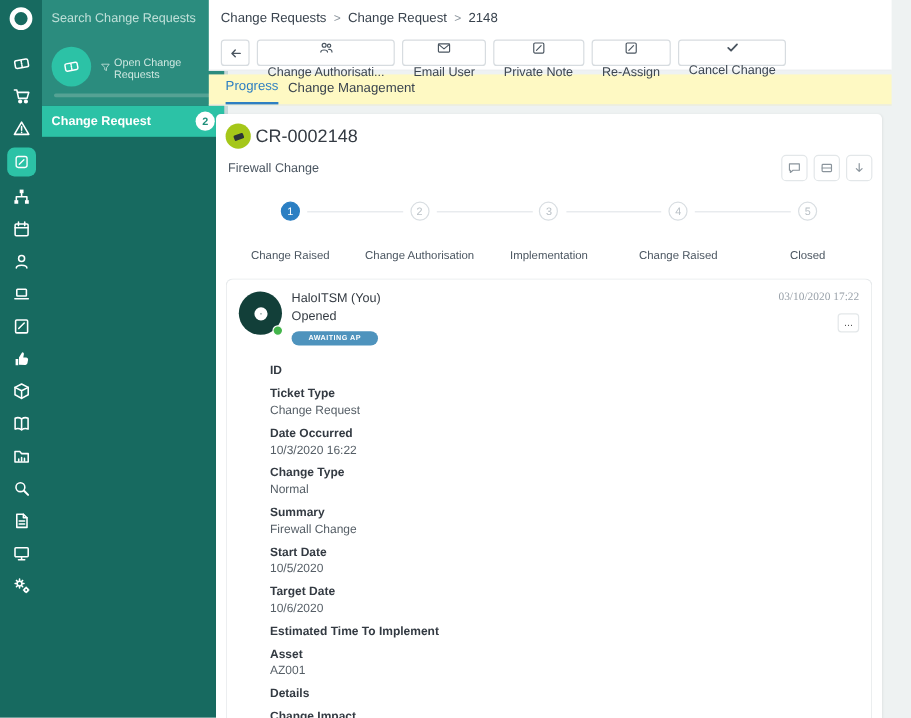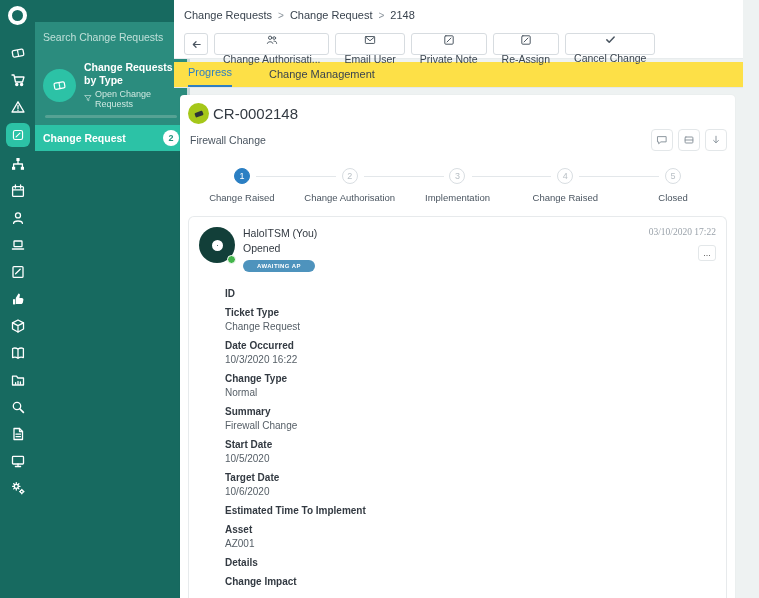--- a/index.html
+++ b/index.html
@@ -13,21 +13,21 @@
   #logo .ring { width:19px; height:19px; border:4.5px solid #fff; border-radius:50%; }
   .ricon { width:35px; height:27px; display:flex; align-items:center; justify-content:center; cursor:pointer; }
   .ricon svg { display:block; }
   .ricon.active { height:30px; }
   .ricon.active .sq { width:24px; height:24px; background:#2cc2a6; border-radius:6px;
     display:flex; align-items:center; justify-content:center; }
   #rail .spacer { height:9px; }
 
   
   #panel { position:absolute; left:35px; top:0; width:152px; height:598px; background:#176a60; }
-  #searchbar { height:30px; background:#2b8c7e; display:flex; align-items:center; padding:0 8px;margin-top:22px; }
+  #searchbar { height:30px; background:#2b8c7e; display:flex; align-items:center; padding:0 8px; }
   #searchbar input { flex:1; background:transparent; border:none; outline:none;
     color:#d9efe9; font-size:10.5px; font-family:inherit; }
   #searchbar input::placeholder { color:#bfe0d9; }
   #phead { background:#2b8c7e; padding:9px 8px 7px 8px; position:relative; }
   #phead .row { display:flex; align-items:center; }
   #pavatar { width:33px; height:33px; border-radius:50%; background:#2cc2a6; flex:0 0 33px;
     display:flex; align-items:center; justify-content:center; }
   #ptitles { margin-left:8px; }
   #ptitle { color:#fff; font-size:10.5px; font-weight:bold; line-height:13px; }
   #psub { color:#cfe8e1; font-size:9px; margin-top:2px; display:flex; align-items:center; gap:3px; }
@@ -44,22 +44,22 @@
   #crumbs { height:30px; background:#fff; display:flex; align-items:center; padding:0 10px;
     font-size:11px; color:#39434e; gap:6px; }
   #crumbs .sep { color:#8b949c; font-size:10px; }
   #crumbs span[data-interactable="true"] { cursor:pointer; }
   #tbar { height:29px; background:#fff; border-bottom:1px solid #e8eced; display:flex;
     align-items:center; gap:6px; padding:0 10px; }
   .tbtn { display:flex; align-items:center; gap:5px; border:1px solid #d7dce0; background:#fff;
     border-radius:3px; height:22px; padding:0 8px; font-size:10.5px; color:#3c4650;
     font-family:inherit; cursor:pointer;flex-direction:column; }
   .tbtn.sq { width:24px; padding:0; justify-content:center; }
-  #tabbar { height:26px; background:#fde047; border-bottom:1px solid #e4e8ea; margin-top:3px;
-    display:flex; align-items:flex-end; padding:0 14px; gap:37px; }
+  #tabbar { height:26px; background:#fef9c3; border-bottom:1px solid #e4e8ea; margin-top:3px;
+    display:flex; align-items:flex-end; padding:0 14px; gap:8px; }
   .tab { font-size:11px; padding-bottom:7px; cursor:pointer; color:#39434e; }
   .tab.active { color:#2e7fc2; border-bottom:2px solid #2e7fc2; }
 
   
   #card { background:#fff; margin:7px 8px 0 6px; border-radius:4px 4px 0 0; height:552px;
     padding:8px 8px 0 8px; box-shadow:0 0 2px rgba(0,0,0,.06); }
   #crhead { display:flex; align-items:flex-start; }
   #crleft { }
   #crrow { display:flex; align-items:center; gap:4px; }
   #crbadge { width:21px; height:21px; border-radius:50%; background:#a5c719;
@@ -72,21 +72,21 @@
 
   
   #steps { display:flex; margin-top:17px; }
   .step { flex:1; position:relative; text-align:center; }
   .step:not(:first-child)::before { content:''; position:absolute; top:8px;
     left:calc(-50% + 14px); right:calc(50% + 14px); height:1px; background:#e3e7ea; }
   .dot { width:16px; height:16px; border-radius:50%; margin:0 auto; font-size:9px;
     display:flex; align-items:center; justify-content:center;
     border:1px solid #d9dee2; color:#b9c0c6; background:#fff; position:relative; }
   .step.active .dot { background:#2b7fc3; border-color:#2b7fc3; color:#fff; }
-  .slabel { font-size:9.5px; color:#4a5560; margin-top:8px; }
+  .slabel { font-size:9.5px; color:#4a5560; margin-top:24px; }
 
   
   #entry { border:1px solid #e7eaec; border-bottom:none; border-radius:6px 6px 0 0;
     margin-top:13px; padding:10px; height:391px; position:relative; }
   #erow { display:flex; align-items:flex-start; }
   #avatar { width:36px; height:36px; border-radius:50%; background:#123f39; position:relative;
     display:flex; align-items:center; justify-content:center; flex:0 0 36px; }
   #avatar .inner { width:11px; height:11px; border-radius:50%; background:#123f39; border:5px solid #fff; }
   #avatar .status { position:absolute; right:-1px; bottom:-1px; width:9px; height:9px;
     border-radius:50%; background:#43b54b; border:1.5px solid #fff; }
@@ -247,21 +247,20 @@
     <div class="row">
       <div id="pavatar" data-interactable="false">
         <svg width="15" height="15" viewBox="0 0 16 16">
             <g transform="rotate(-10 8 8)">
               <rect x="2.5" y="4.8" width="11" height="6.6" rx="1.4"></rect>
               <path d="M8 5.5v1M8 7.5v1M8 9.5v1" stroke-dasharray="1 1.4"></path>
             </g>
           </svg>
       </div>
       <div id="ptitles">
-        <div id="ptitle" data-interactable="false">Change Requests by Type</div>
         <div id="psub" data-interactable="false">
           <span data-interactable="false">
             <svg width="8" height="8" viewBox="0 0 16 16" style="stroke:#cfe8e1">
                 <path d="M2 3h12L9.5 9v4.5l-3-1.5V9z"></path>
               </svg>
           </span>
           <span>Open Change Requests</span>
         </div>
       </div>
     </div>

